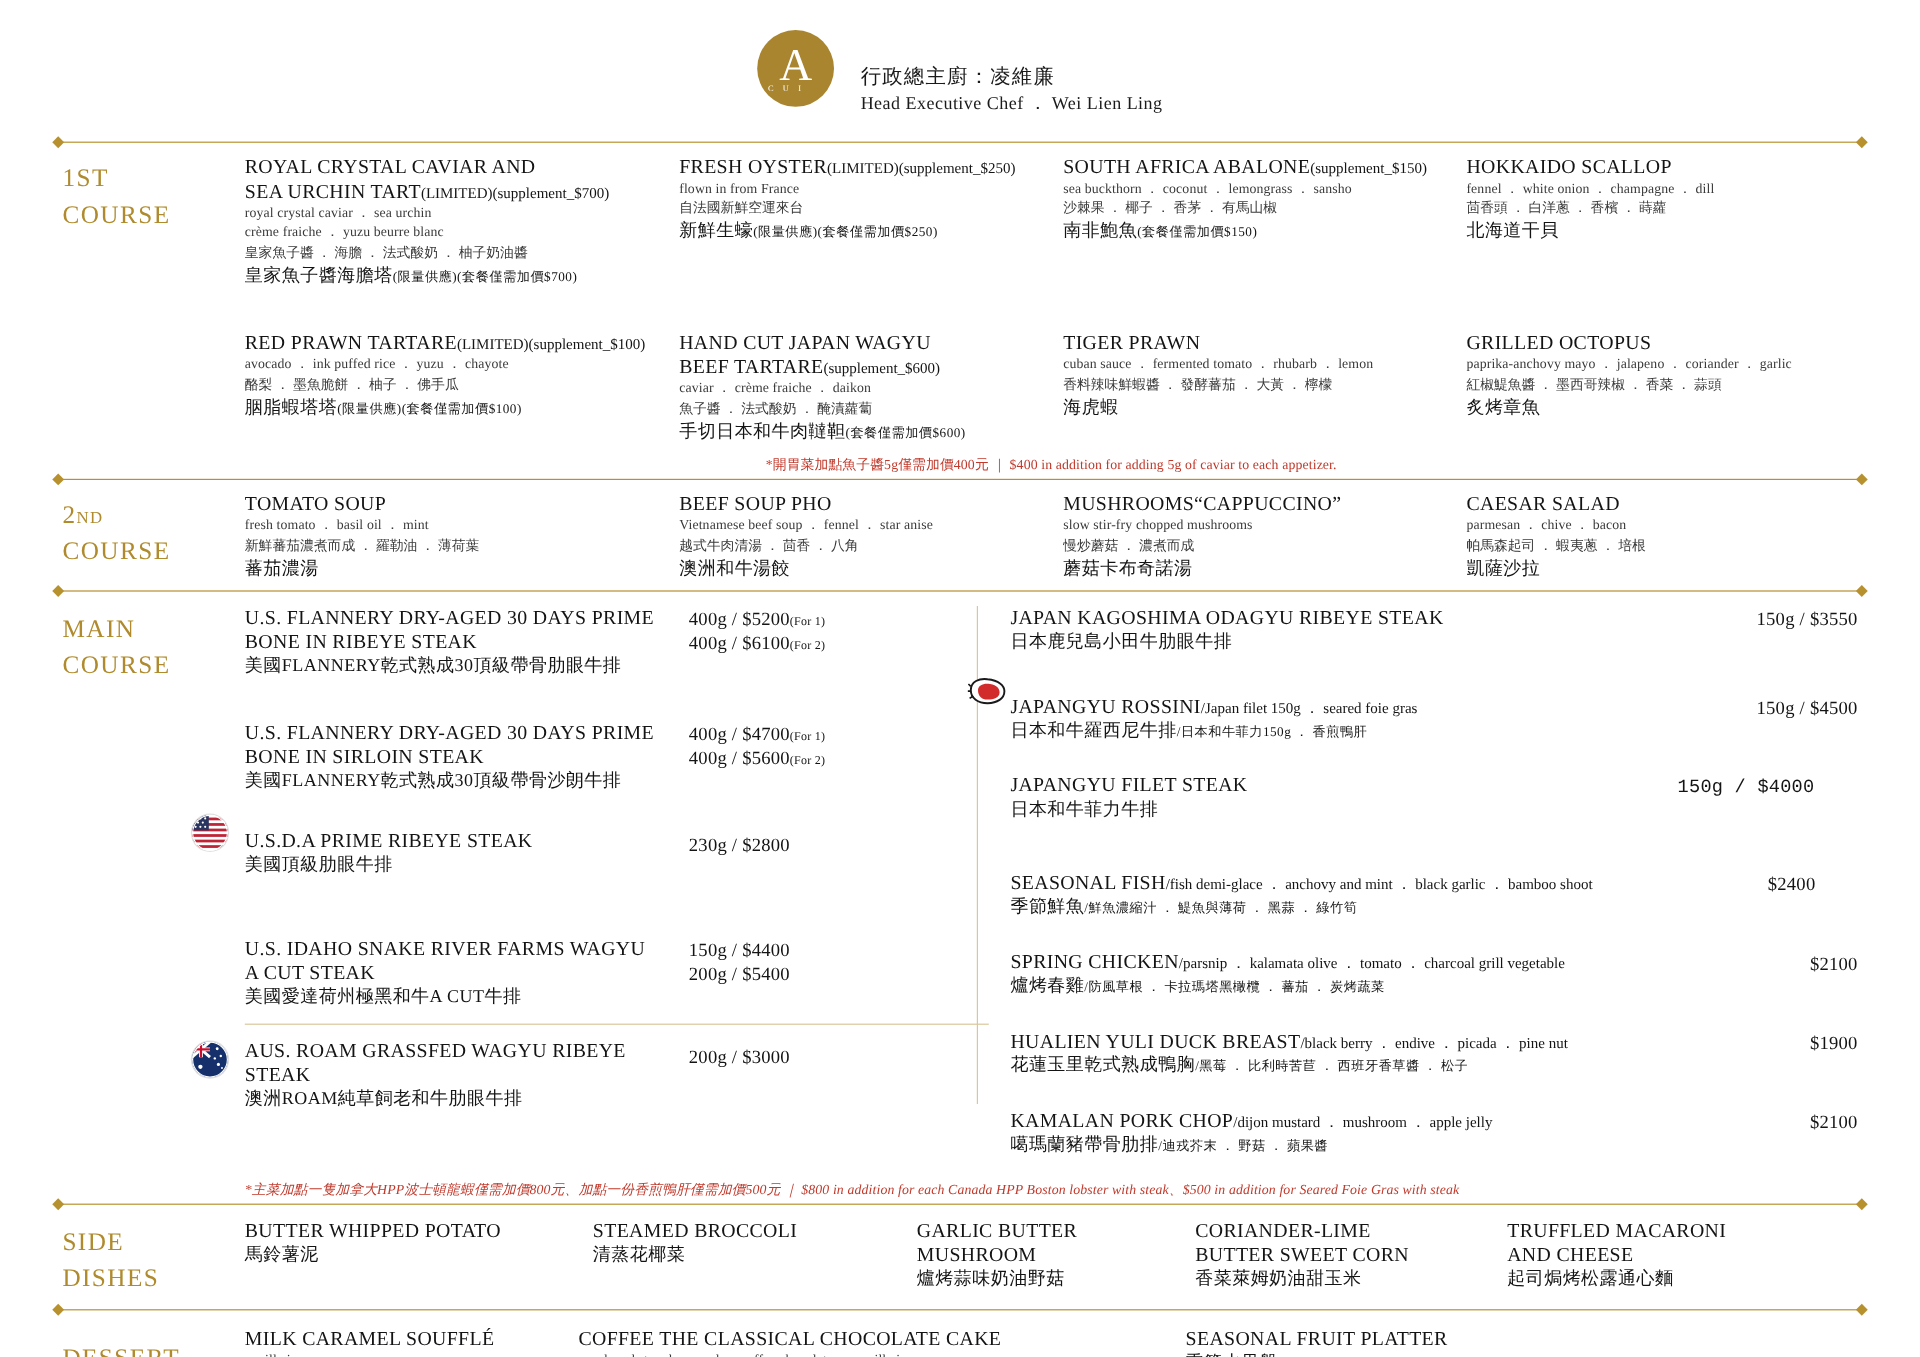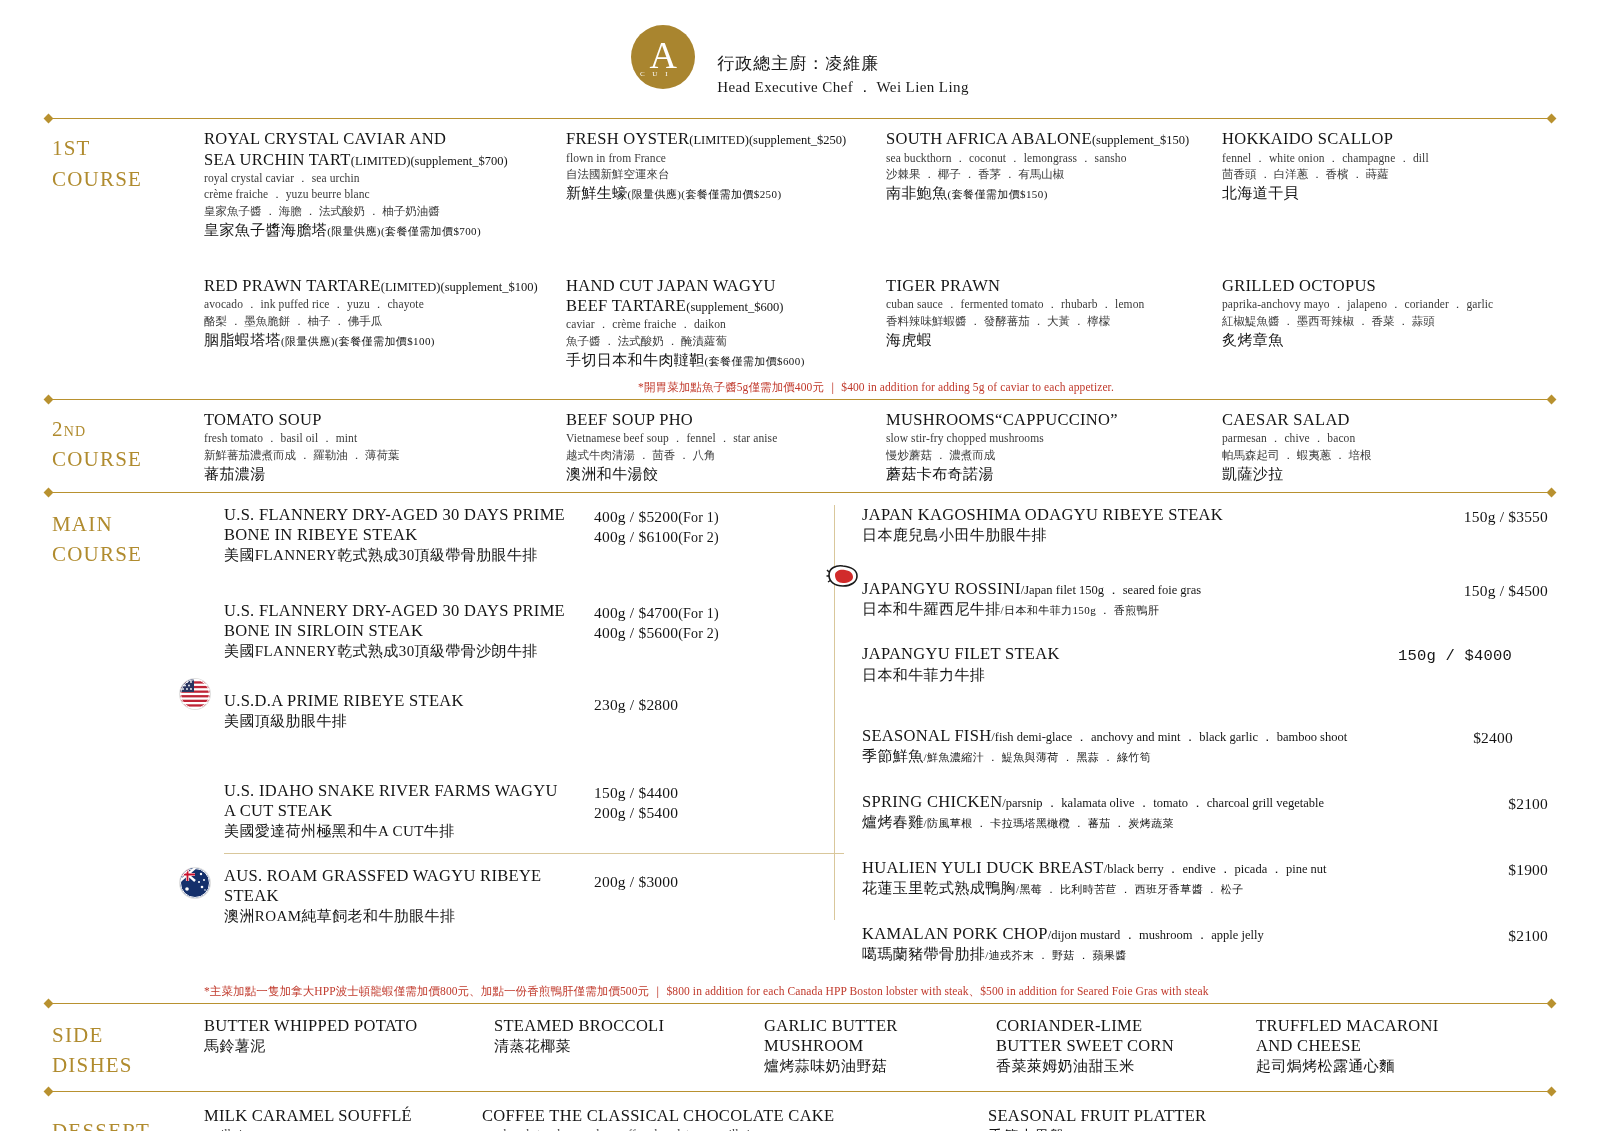--- a/index.html
+++ b/index.html
@@ -68,29 +68,29 @@
   .c2{width:320px;}
   .c3{width:336px;}
   .c4{width:auto;flex:1;}
 
   .note{
     font-size:11.5px;color:#c0392b;letter-spacing:0.1px;
   }
 
   
   .main-wrap{display:flex;}
-  .main-left{width:620px;position:relative;margin-left:20px;}
+  .main-left{width:620px;position:relative;}
   .main-right{flex:1;position:relative;padding-left:18px;}
   .row{display:flex;align-items:flex-start;margin-bottom:10px;}
   .row .info{flex:1;}
   .row .price{
     font-size:15.5px;text-align:left;line-height:1.3;white-space:nowrap;
     padding-top:2px;letter-spacing:0.2px;
   }
-  .row .price .forx{font-size:14px;}
+  .row .price .forx{font-size:10px;}
   .lp{width:250px;text-align:left;}
   .flagwrap{position:absolute;left:-44px;}
   .flag{
     width:30px;height:30px;border-radius:50%;overflow:hidden;position:relative;
     box-shadow:0 0 0 1px rgba(0,0,0,.12);
   }
   .flag svg{display:block;}
 
   .hr-light{height:1px;background:#d9c79b;margin:10px 0 12px 0;}
   .vline{
@@ -449,21 +449,21 @@
             <div class="info">
               <div class="d-title"><span>KAMALAN PORK CHOP</span><span class="sm">/dijon mustard ． mushroom ． apple jelly</span></div>
               <div class="d-cn"><span>噶瑪蘭豬帶骨肋排</span><span class="sm">/迪戎芥末 ． 野菇 ． 蘋果醬</span></div>
             </div>
             <div class="price" style="width:110px;text-align:right;">$2100</div>
           </div>
 
         </div>
       </div>
 
-      <div class="note" style="padding-top:8px;">*主菜加點一隻加拿大HPP波士頓龍蝦僅需加價800元、加點一份香煎鴨肝僅需加價500元 ｜ $800 in addition for each Canada HPP Boston lobster with steak、$500 in addition for Seared Foie Gras with steak</div>
+      <div class="note" style="padding-top:8px;font-style:italic;">*主菜加點一隻加拿大HPP波士頓龍蝦僅需加價800元、加點一份香煎鴨肝僅需加價500元 ｜ $800 in addition for each Canada HPP Boston lobster with steak、$500 in addition for Seared Foie Gras with steak</div>
     </div>
   </div>
 
   <div class="rule"></div>
 
   <div class="section" style="padding-top:12px;padding-bottom:10px;">
     <div class="sec-label">
       <div><span>SIDE</span></div>
       <div><span>DISHES</span></div>
     </div>

